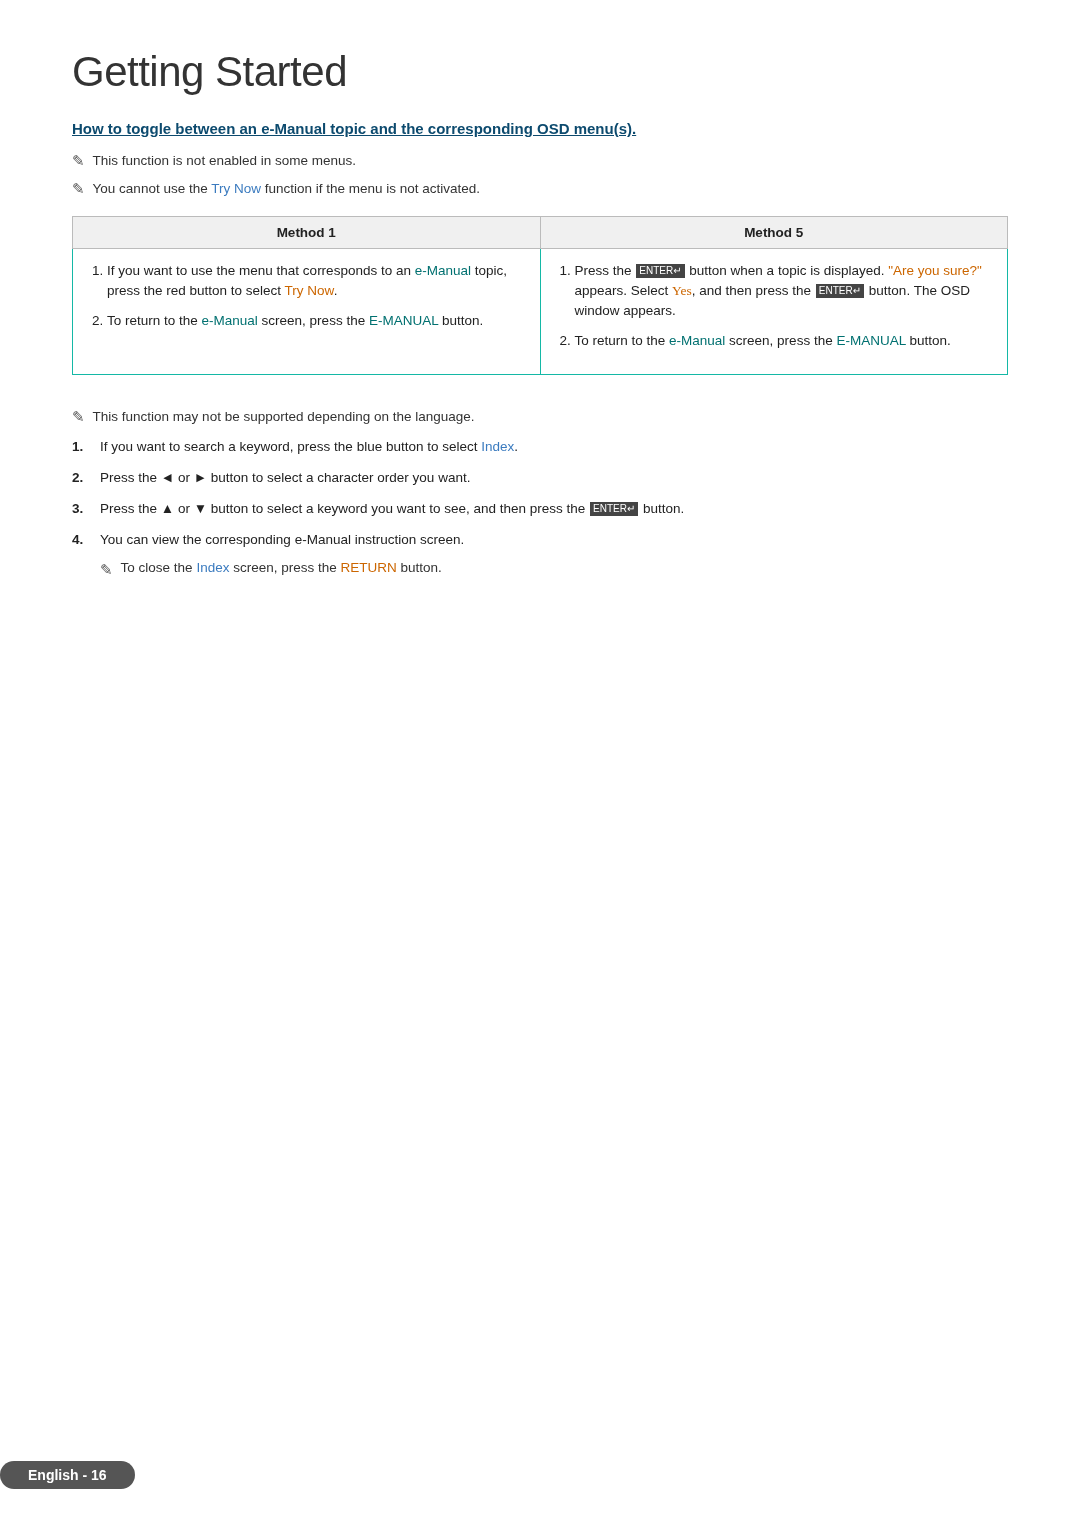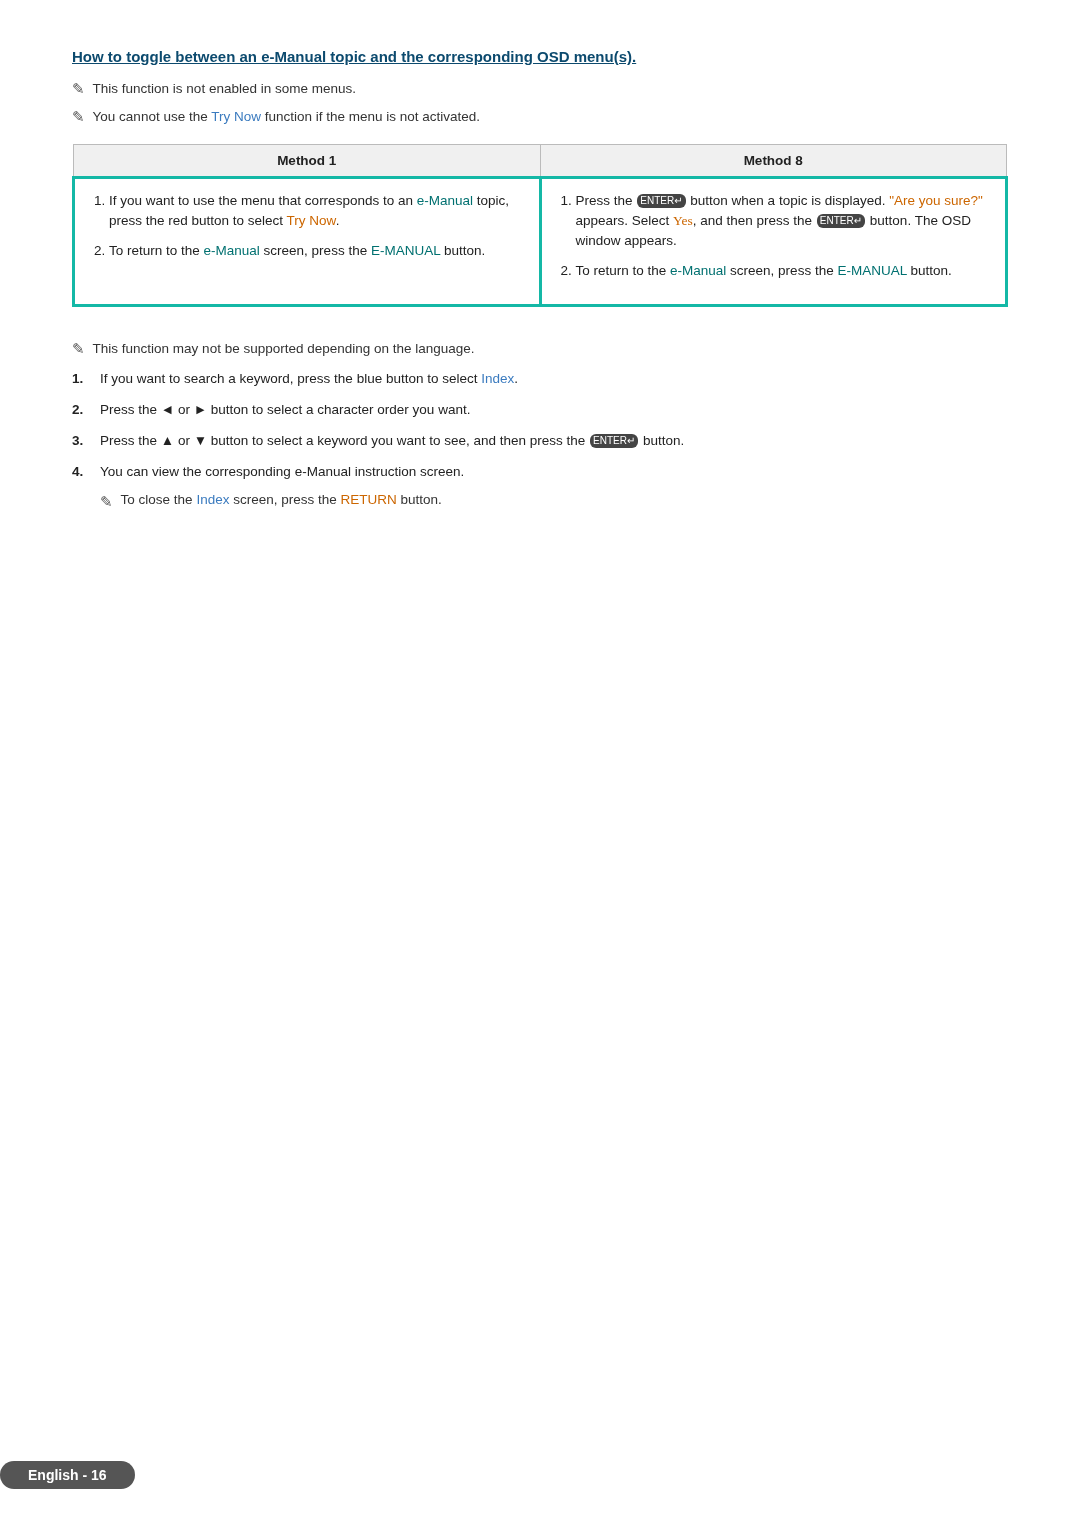--- a/index.html
+++ b/index.html
@@ -68,21 +68,21 @@
     .method-table th {
       background: #f0f0f0;
       border: 1px solid #bbb;
       padding: 8px 4px;
       text-align: center;
       font-weight: bold;
       font-size: 13.5px;
     }
 
     .method-table td {
-      border: 3px solid #14b8a6;
+      border: 1px solid #14b8a6;
       padding: 12px 16px;
       vertical-align: top;
       width: 50%;
     }
 
     .method-table td ol {
       padding-left: 18px;
     }
 
     .method-table td ol li {
@@ -144,51 +144,52 @@
       font-weight: bold;
     }
 
     .inline-enter {
       display: inline-flex;
       align-items: center;
       background: #444;
       color: #fff;
       font-size: 10px;
       padding: 1px 3px;
-      border-radius: 6px;
+      border-radius: 0;
       margin: 0 1px;
       vertical-align: middle;
       line-height: 1.2;
     }
   </style>
 </head>
 <body>
 
 <div class="page-content">
 
+  <h1 class="page-title">Getting Started</h1>
 
   <h2 class="section-heading">How to toggle between an e-Manual topic and the corresponding OSD menu(s).</h2>
 
   <div class="note-item">
     <span class="note-icon">✎</span>
     <span class="note-text">This function is not enabled in some menus.</span>
   </div>
 
   <div class="note-item">
     <span class="note-icon">✎</span>
     <span class="note-text">
       You cannot use the <a class="link-blue">Try Now</a> function if the menu is not activated.
     </span>
   </div>
 
   <table class="method-table">
     <thead>
       <tr>
         <th>Method 1</th>
-        <th>Method 8</th>
+        <th>Method 5</th>
       </tr>
     </thead>
     <tbody>
       <tr>
         <td>
           <ol>
             <li>
               If you want to use the menu that corresponds to an <a class="link-teal">e-Manual</a> topic, press the red button to select <a class="link-orange">Try Now</a>.
             </li>
             <li>

